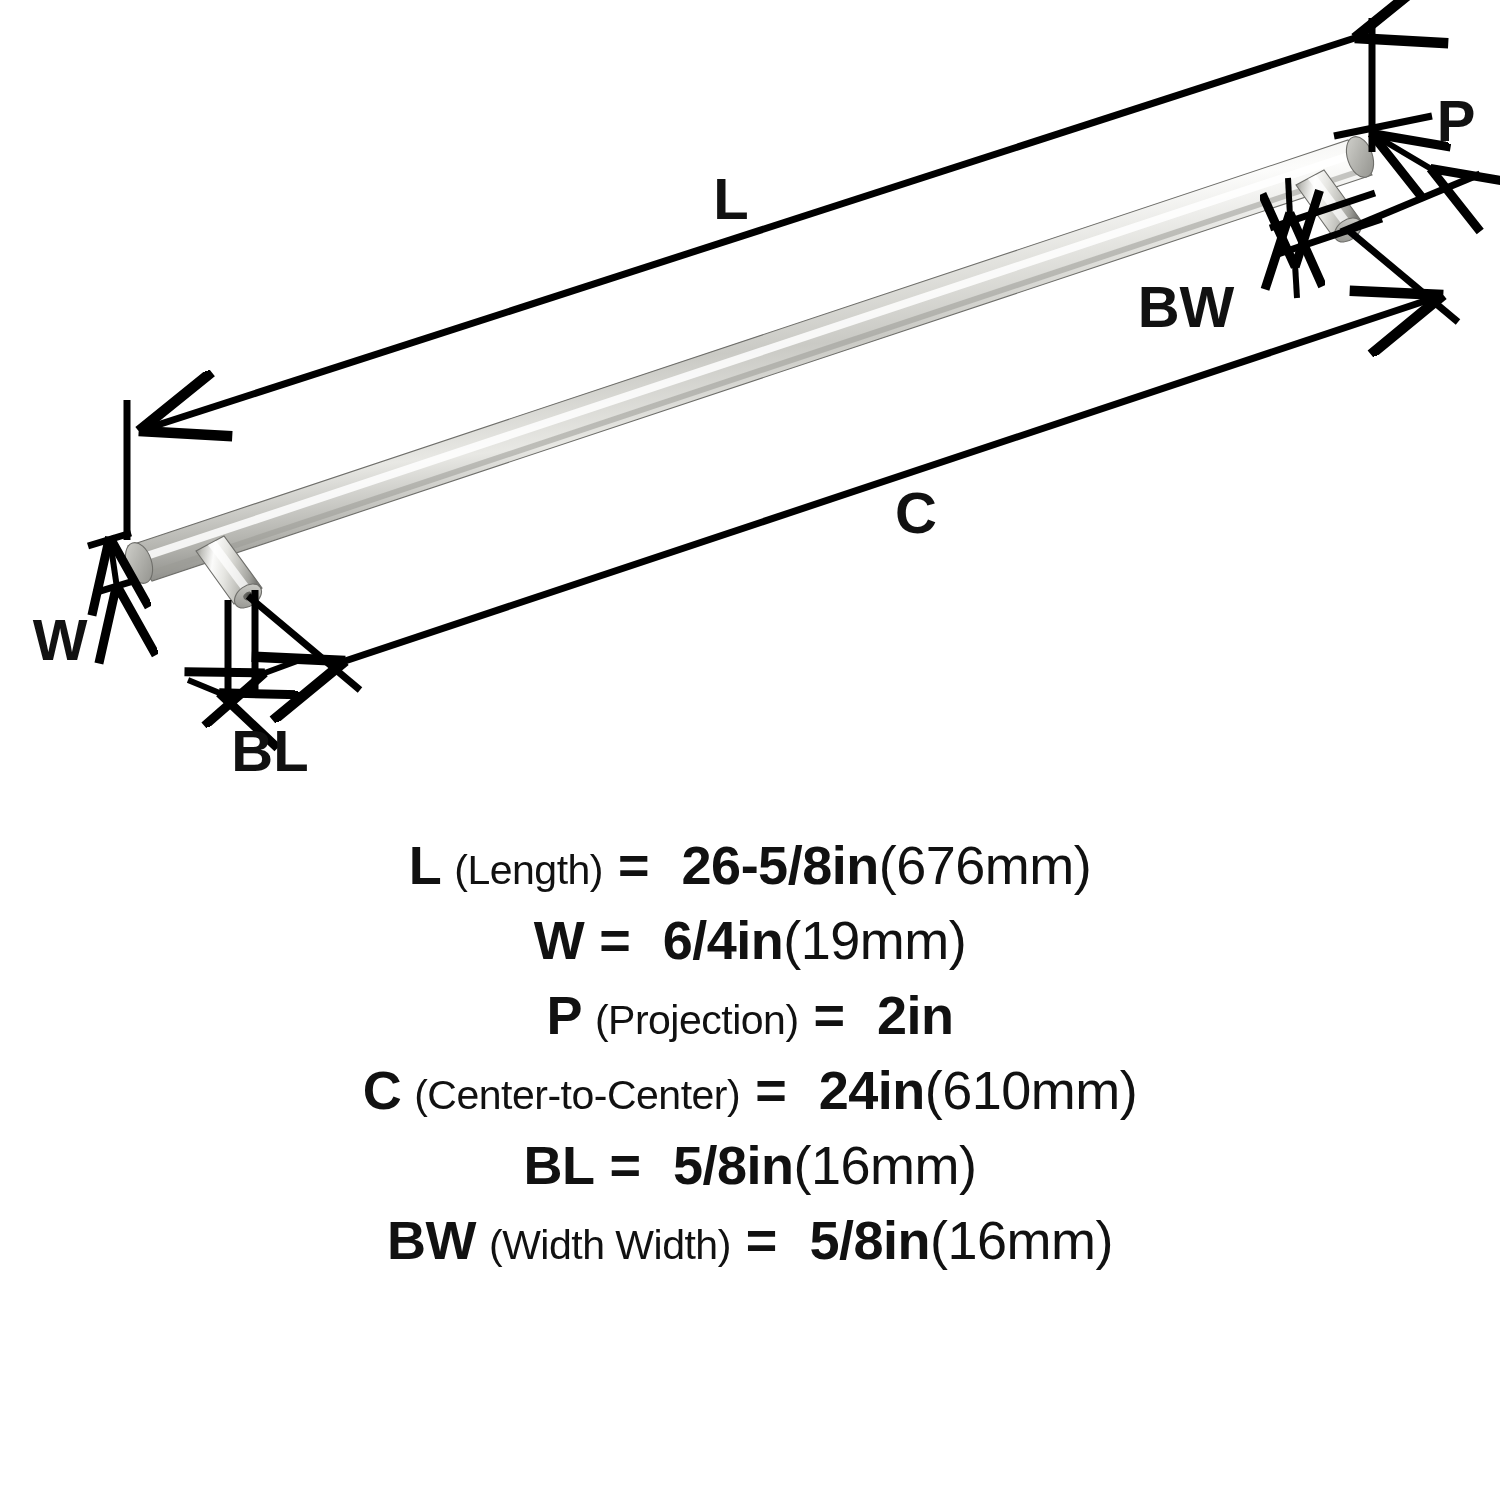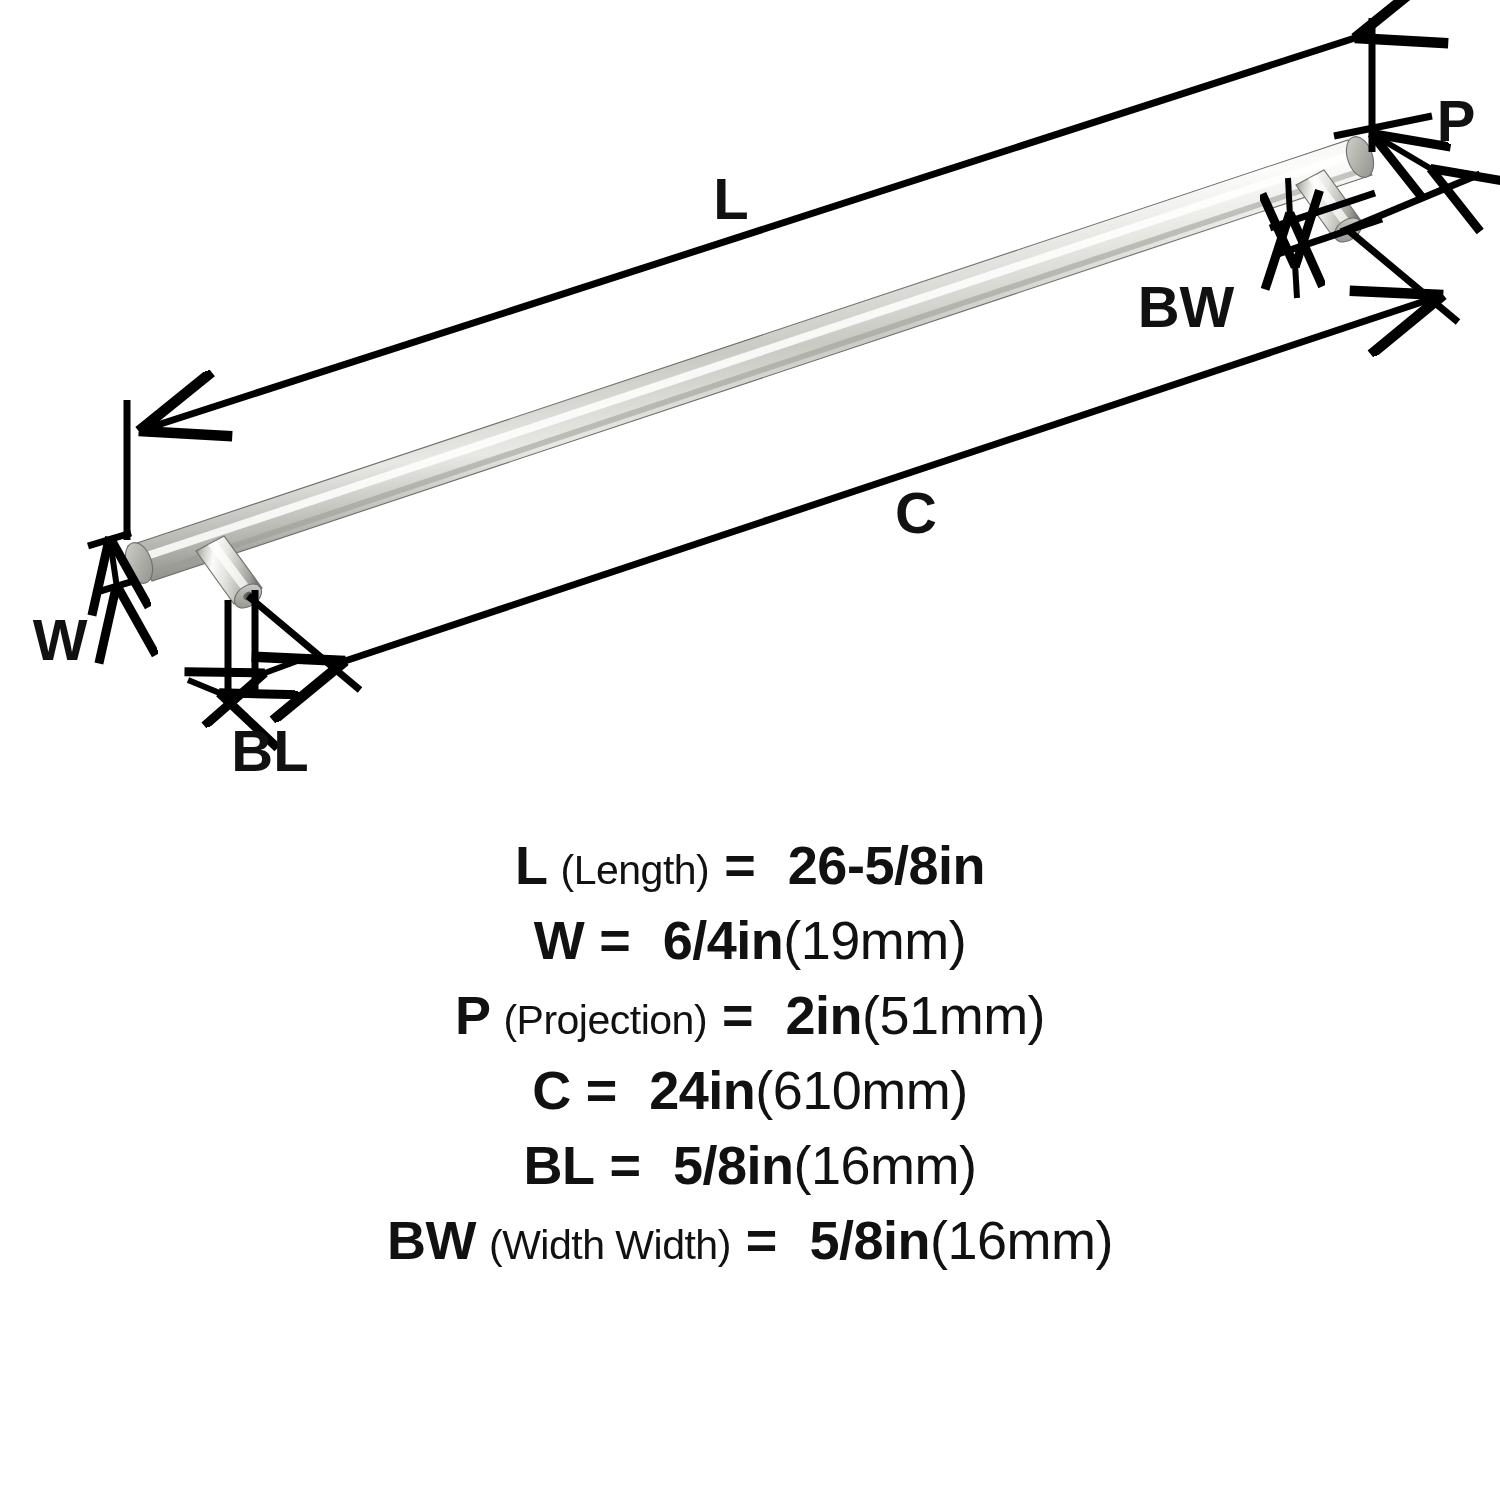--- a/index.html
+++ b/index.html
@@ -219,39 +219,40 @@
     </svg>
   </div>
 
   <div id="spec-list">
 
     <div class="spec-row">
       <span class="sym">L</span>
       <span class="desc">(Length)</span>
       <span class="eq">=</span>
       <span class="val-in">26-5/8in</span>
+      <span class="val-mm">(676mm)</span>
     </div>
 
     <div class="spec-row">
       <span class="sym">W</span>
       <span class="eq">=</span>
       <span class="val-in">6/4in</span>
       <span class="val-mm">(19mm)</span>
     </div>
 
     <div class="spec-row">
       <span class="sym">P</span>
       <span class="desc">(Projection)</span>
       <span class="eq">=</span>
       <span class="val-in">2in</span>
-      <span class="val-mm">(51mm)</span>
     </div>
 
     <div class="spec-row">
       <span class="sym">C</span>
+      <span class="desc">(Center-to-Center)</span>
       <span class="eq">=</span>
       <span class="val-in">24in</span>
       <span class="val-mm">(610mm)</span>
     </div>
 
     <div class="spec-row">
       <span class="sym">BL</span>
       <span class="eq">=</span>
       <span class="val-in">5/8in</span>
       <span class="val-mm">(16mm)</span>

